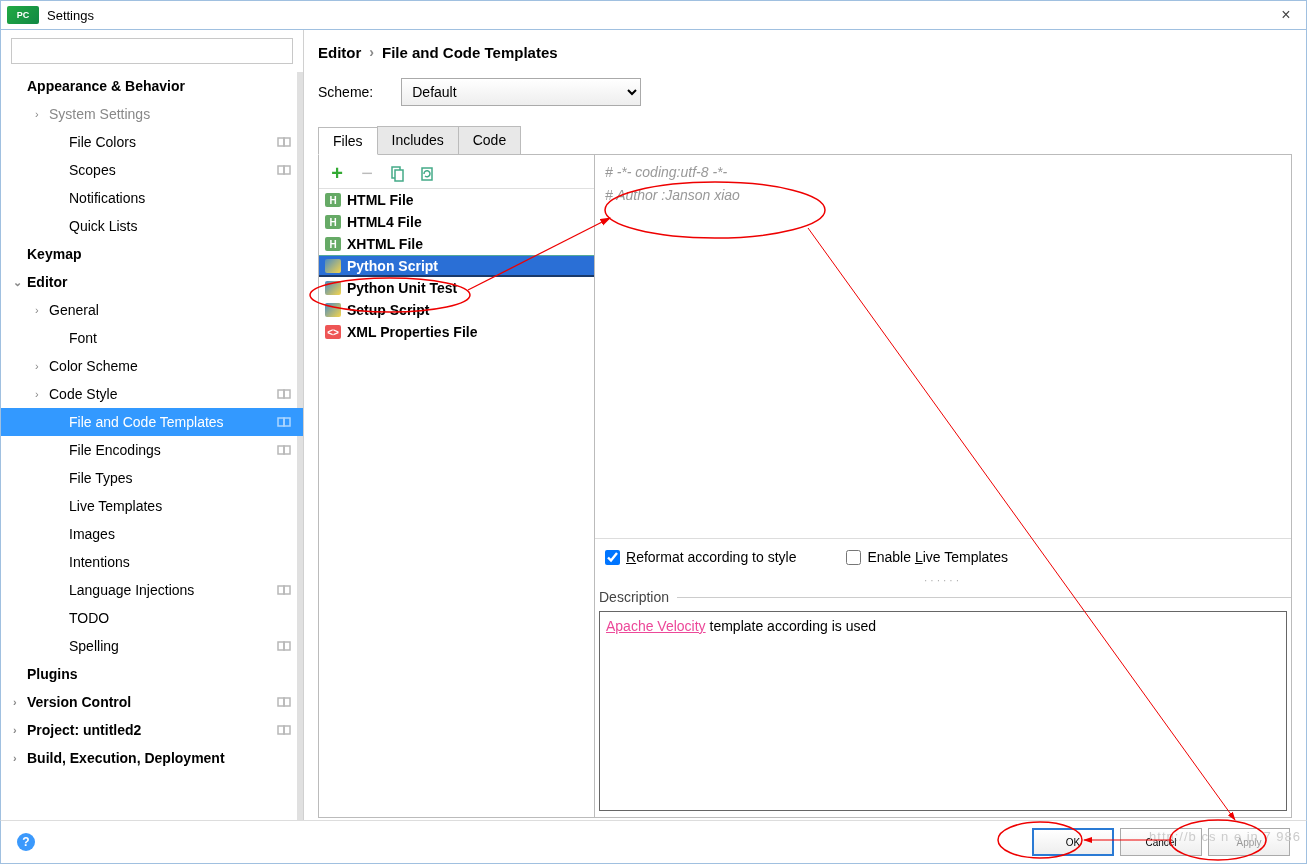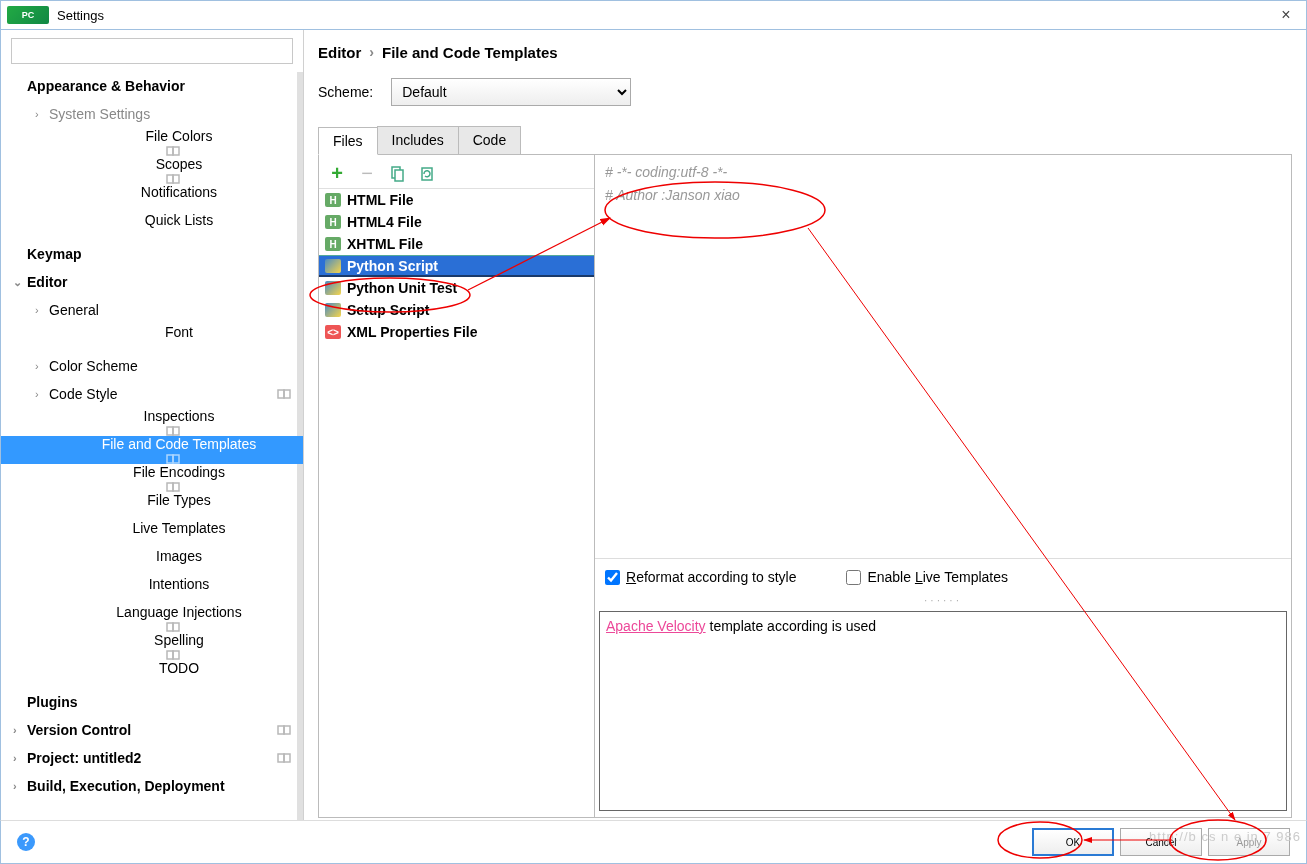--- a/index.html
+++ b/index.html
@@ -1,20 +1,20 @@
 <!DOCTYPE html>
 <html><head>
 <meta charset="utf-8">
 <style>
 * { box-sizing: border-box; margin: 0; padding: 0; font-family: "Segoe UI", Arial, sans-serif; }
 body { background: #fff; width: 1307px; height: 864px; overflow: hidden; position: relative; }
 
 
 .titlebar { height: 30px; border: 1px solid #a0c0e0; display: flex; align-items: center; padding-left: 6px; background: #fff; }
-.titlebar .app-icon { width: 42px; height: 18px; background: linear-gradient(135deg,#2a4,#184); border-radius: 2px; display: flex; align-items: center; justify-content: center; color: #fff; font-size: 9px; font-weight: bold; margin-right: 8px; }
+.titlebar .app-icon { width: 32px; height: 18px; background: linear-gradient(135deg,#2a4,#184); border-radius: 2px; display: flex; align-items: center; justify-content: center; color: #fff; font-size: 9px; font-weight: bold; margin-right: 8px; }
 .titlebar .title { font-size: 13px; flex: 1; }
 .titlebar .close { width: 40px; text-align: center; font-size: 16px; color: #444; }
 
 
 .content { display: flex; height: 790px; border-left: 1px solid #a0c0e0; border-right: 1px solid #a0c0e0; }
 
 
 .sidebar { width: 303px; border-right: 1px solid #d0d0d0; display: flex; flex-direction: column; }
 .search-wrap { padding: 8px 10px; }
 .search { width: 100%; height: 26px; border: 1px solid #c8c8c8; padding: 0 4px 0 24px; font-size: 13px; position: relative; }
@@ -25,29 +25,29 @@
 .tree-scroll-indicator { position: absolute; right: 0; top: 0; width: 6px; height: 760px; background: #e0e0e0; }
 .tree .item { height: 28px; display: flex; align-items: center; padding-left: 12px; cursor: default; position: relative; }
 .tree .item .label { flex: 1; }
 .tree .item .badge { width: 14px; height: 14px; margin-right: 12px; opacity: 0.6; }
 .tree .item .chev { width: 14px; color: #888; font-size: 11px; }
 .tree .item.bold { font-weight: bold; }
 .tree .item.dim { color: #888; }
 .tree .item.selected { background: #3399ff; color: #fff; }
 .tree .item.selected .badge svg { stroke: #fff; }
 .tree .ind1 { padding-left: 34px; }
-.tree .ind2 { padding-left: 54px; flex-direction: column; }
+.tree .ind2 { padding-left: 54px; }
 
 .badge svg { width: 14px; height: 14px; stroke: #888; stroke-width: 1.5; fill: none; }
 
 
 .main { flex: 1; display: flex; flex-direction: column; padding: 10px 14px 0 14px; position: relative; }
 .breadcrumb { font-size: 15px; font-weight: bold; display: flex; align-items: center; gap: 8px; height: 24px; }
 .breadcrumb .sep { color: #888; font-size: 14px; }
-.scheme-row { display: flex; align-items: center; gap: 18px; margin-top: 14px; font-size: 14px; }
+.scheme-row { display: flex; align-items: center; gap: 28px; margin-top: 14px; font-size: 14px; }
 .scheme-row select { width: 240px; height: 28px; border: 1px solid #aaa; background: linear-gradient(#fff,#eee); padding: 0 6px; font-size: 14px; }
 
 .tabs { display: flex; margin-top: 20px; border-bottom: 1px solid #bbb; }
 .tabs .tab { padding: 5px 14px; font-size: 14px; border: 1px solid #bbb; border-bottom: none; background: #e8e8e8; margin-right: -1px; cursor: default; }
 .tabs .tab.active { background: #fff; position: relative; top: 1px; border-bottom: 1px solid #fff; }
 
 .workarea { display: flex; flex: 1; border: 1px solid #bbb; border-top: none; margin-bottom: 2px; }
 .template-list-panel { width: 276px; border-right: 1px solid #bbb; display: flex; flex-direction: column; }
 .template-toolbar { height: 30px; display: flex; align-items: center; gap: 14px; padding-left: 10px; border-bottom: 1px solid #e0e0e0; margin-top: 4px; }
 .template-toolbar .ticon { width: 16px; height: 16px; display: flex; align-items: center; justify-content: center; }
@@ -158,28 +158,20 @@
           <span class="label">Color Scheme</span>
         </div>
         <div class="item ind1">
           <span class="chev">›</span>
           <span class="label">Code Style</span>
           <span class="badge"><svg viewBox="0 0 14 14">
               <rect x="1" y="3" width="6" height="8"></rect>
               <rect x="7" y="3" width="6" height="8"></rect>
             </svg></span>
         </div>
-        <div class="item ind2">
-          <span class="chev"></span>
-          <span class="label">Inspections</span>
-          <span class="badge"><svg viewBox="0 0 14 14">
-              <rect x="1" y="3" width="6" height="8"></rect>
-              <rect x="7" y="3" width="6" height="8"></rect>
-            </svg></span>
-        </div>
         <div class="item selected ind2">
           <span class="chev"></span>
           <span class="label">File and Code Templates</span>
           <span class="badge"><svg viewBox="0 0 14 14">
               <rect x="1" y="3" width="6" height="8"></rect>
               <rect x="7" y="3" width="6" height="8"></rect>
             </svg></span>
         </div>
         <div class="item ind2">
           <span class="chev"></span>
@@ -208,29 +200,29 @@
         <div class="item ind2">
           <span class="chev"></span>
           <span class="label">Language Injections</span>
           <span class="badge"><svg viewBox="0 0 14 14">
               <rect x="1" y="3" width="6" height="8"></rect>
               <rect x="7" y="3" width="6" height="8"></rect>
             </svg></span>
         </div>
         <div class="item ind2">
           <span class="chev"></span>
+          <span class="label">TODO</span>
+        </div>
+        <div class="item ind2">
+          <span class="chev"></span>
           <span class="label">Spelling</span>
           <span class="badge"><svg viewBox="0 0 14 14">
               <rect x="1" y="3" width="6" height="8"></rect>
               <rect x="7" y="3" width="6" height="8"></rect>
             </svg></span>
-        </div>
-        <div class="item ind2">
-          <span class="chev"></span>
-          <span class="label">TODO</span>
         </div>
         <div class="item bold">
           <span class="chev"></span>
           <span class="label">Plugins</span>
         </div>
         <div class="item bold">
           <span class="chev">›</span>
           <span class="label">Version Control</span>
           <span class="badge"><svg viewBox="0 0 14 14">
               <rect x="1" y="3" width="6" height="8"></rect>
@@ -327,20 +319,24 @@
           <label>
             <input type="checkbox" id="cb-reformat" checked="" style="">
             <span><span class="mnemonic">R</span><span>eformat according to style</span></span>
           </label>
           <label>
             <input type="checkbox" id="cb-enable" style="">
             <span><span>Enable </span><span class="mnemonic">L</span><span>ive Templates</span></span>
           </label>
         </div>
         <div class="dots-sep">······</div>
+        <div class="desc-label">
+          <span>Description</span>
+            <span class="line"></span>
+        </div>
         <div class="desc-box">
           <a href="#">Apache Velocity</a><span> template according is used</span>
         </div>
       </div>
     </div>
   </div>
 </div>
 
 <div class="button-row">
   <div class="help">?</div>

